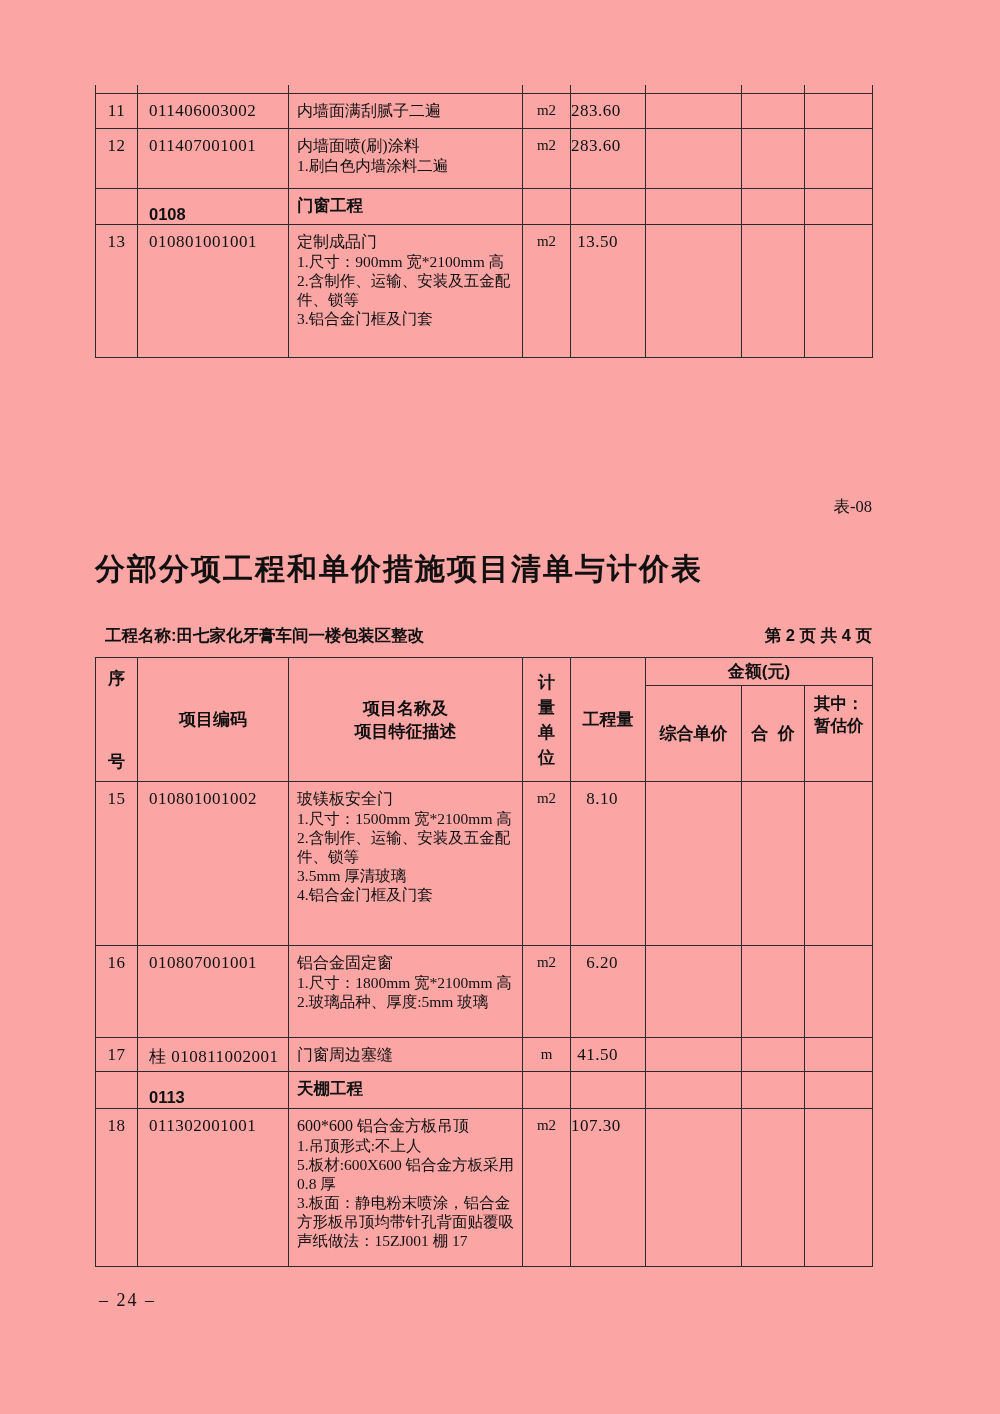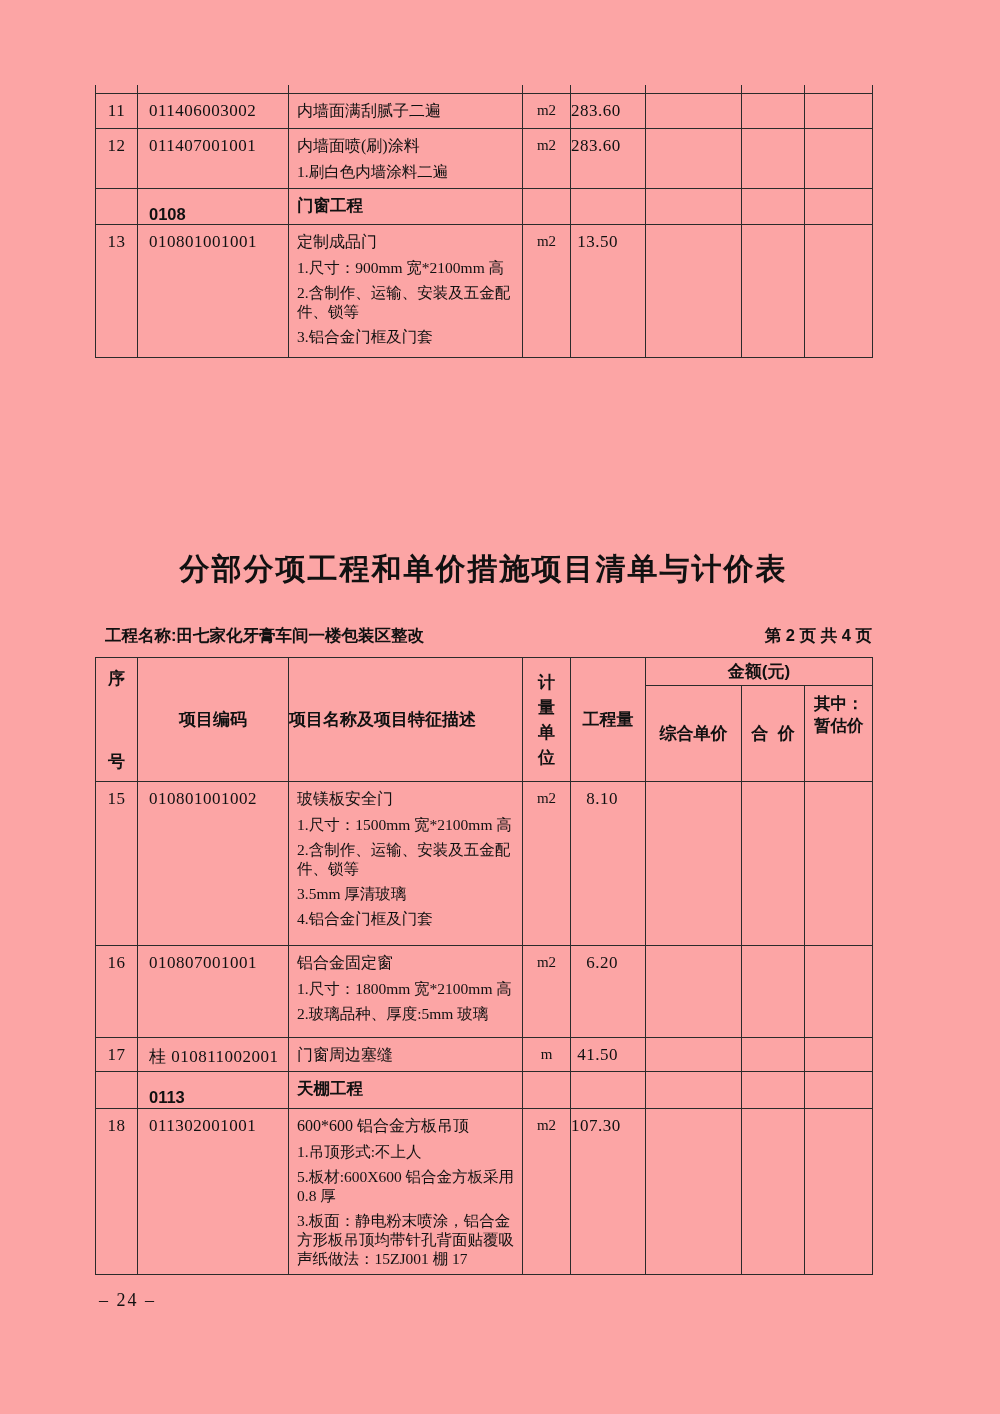--- a/index.html
+++ b/index.html
@@ -11,38 +11,38 @@
   #t2{top:657px;}
   td{border:1px solid #2b2b2b;vertical-align:top;padding:0;overflow:hidden;}
   tr.stub td{border-top:none;height:8px;}
 
   td.seq{text-align:center;padding-top:7px;font-size:17px;letter-spacing:.5px;}
   td.code{padding:7px 0 0 11px;font-size:17px;letter-spacing:.5px;}
   td.name{padding:6px 5px 6px 8px;font-size:16px;}
   td.unit{text-align:center;padding-top:8px;font-size:15px;}
   td.qty{text-align:right;padding:7px 27px 0 0;font-size:17px;letter-spacing:.5px;}
   .nm{line-height:21px;}
-  .desc{margin-top:6px;line-height:19px;font-size:15.5px;}
+  .desc{line-height:19px;font-size:15.5px;}
 
   tr.section td{font-family:"Liberation Sans","DejaVu Sans",sans-serif;font-weight:bold;}
   tr.section td.code{font-size:16.5px;padding-top:16px;letter-spacing:0;}
   tr.section td.name{font-size:16.5px;padding-top:6px;}
 
   td.hd{font-family:"Liberation Sans","DejaVu Sans",sans-serif;font-weight:bold;font-size:17px;
         text-align:center;vertical-align:middle;}
   .hd-seq-inner{display:flex;flex-direction:column;justify-content:space-between;
         height:106px;padding:6px 0 6px 0;}
-  .hd-name-inner{display:flex;flex-direction:row;}
+  .hd-name-inner{display:flex;flex-direction:column;}
   .hd-unit-inner{line-height:25px;}
   td.hd-amt{height:27px;vertical-align:middle;}
   td.hd-est{vertical-align:top;text-align:left;padding:6px 0 12px 9px;line-height:22px;font-size:16.5px;}
   td.hd-hj{white-space:pre;}
 
   .tabletag{position:absolute;left:95px;top:496px;width:777px;text-align:right;font-size:16.5px;}
-  .doctitle{position:absolute;left:95px;top:549px;width:777px;text-align:center;
+  .doctitle{position:absolute;left:95px;top:549px;width:777px;text-align:left;
         font-weight:bold;font-size:30px;letter-spacing:2px;}
   .metaline{position:absolute;left:95px;top:625px;width:777px;display:flex;
         justify-content:space-between;font-family:"Liberation Sans","DejaVu Sans",sans-serif;
         font-weight:bold;font-size:16.5px;}
   .metaline .proj{padding-left:10px;}
   .pagenum{position:absolute;left:99px;top:1290px;font-size:18px;letter-spacing:2px;}
 </style>
 </head>
 <body>
 
@@ -116,20 +116,21 @@
       </td>
       <td class="unit">m2</td>
       <td class="qty">13.50</td>
       <td></td>
       <td></td>
       <td></td>
     </tr>
   </tbody>
     </table>
 
+  <div class="tabletag">表-08</div>
 
   <div class="doctitle">分部分项工程和单价措施项目清单与计价表</div>
 
   <div class="metaline">
     <span class="proj">工程名称:田七家化牙膏车间一楼包装区整改</span>
     <span>第 2 页 共 4 页</span>
   </div>
 
   <table class="boq" id="t2">
     <colgroup>

